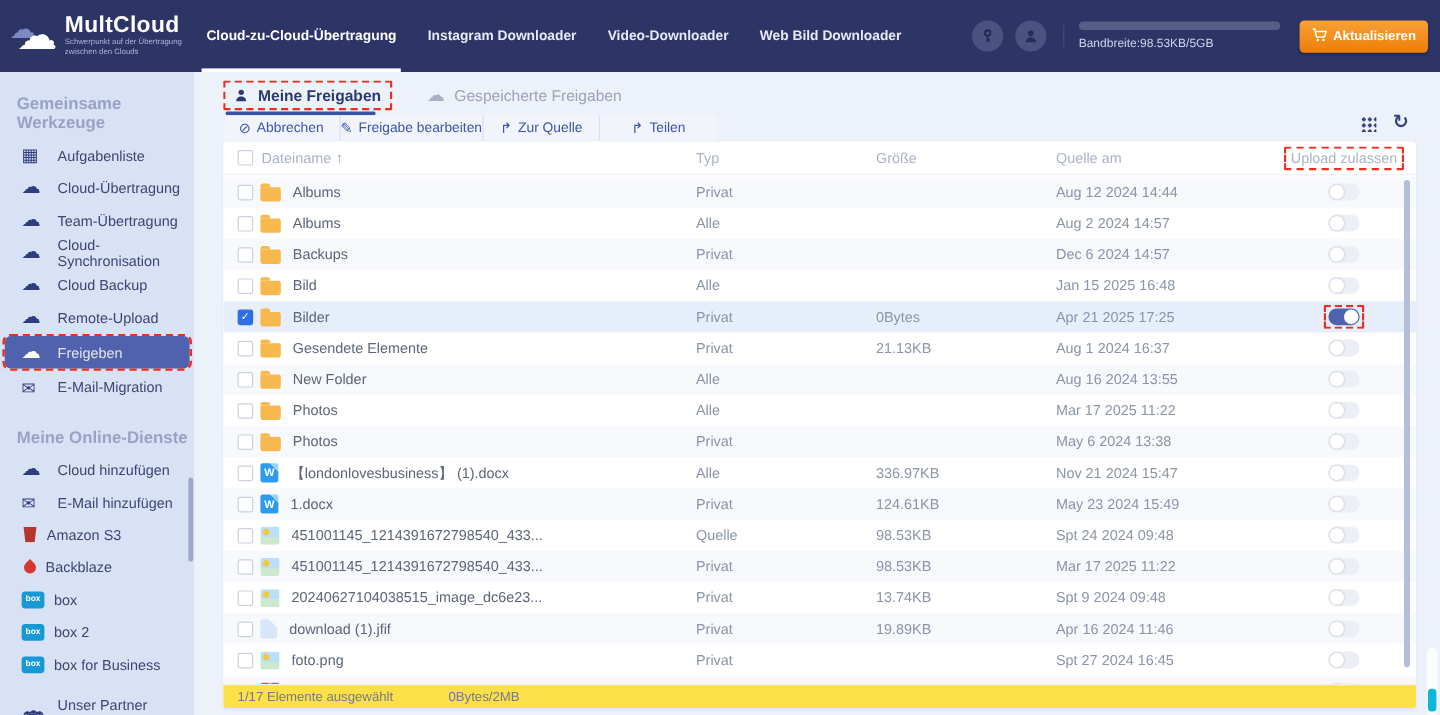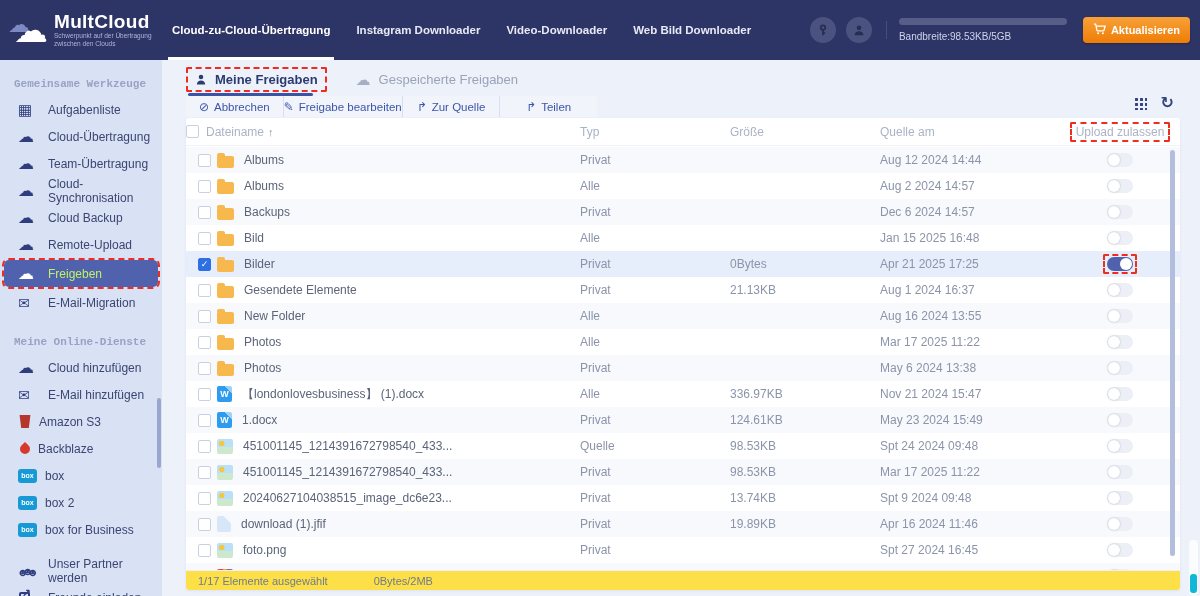--- a/index.html
+++ b/index.html
@@ -23,23 +23,23 @@
   .circle-ic{width:26px;height:26px;border-radius:50%;background:#4a537f;display:flex;align-items:center;justify-content:center;margin-left:10px;cursor:pointer;}
   .hdr-div{width:1px;height:18px;background:#454e78;margin:0 12px 0 14px;}
   .bw{display:flex;flex-direction:column;width:168px;margin-right:16px;}
   .bw-bar{width:168px;height:7px;border-radius:4px;background:#565e88;margin-bottom:6px;}
   .bw-txt{color:#ced4ea;font-size:10px;line-height:11px;}
   .upg-btn{background:linear-gradient(180deg,#f8a138,#ee7d05);border-radius:4px;color:#fff;font-size:11px;font-weight:bold;
     padding:6px 10px;display:flex;align-items:center;gap:5px;cursor:pointer;box-shadow:0 1px 2px rgba(0,0,0,.25);}
 
   
   .sidebar{position:absolute;left:0;top:60px;width:162px;height:536px;background:#d9e1f5;padding-top:12px;overflow:hidden;}
-  .side-title{color:#98a3c4;font-size:11px;font-weight:bold;margin:6px 0 6px 14px;font-family:Liberation Mono, monospace;}
+  .side-title{color:#98a3c4;font-size:14px;font-weight:bold;margin:6px 0 6px 14px;}
   .side-item{height:27px;display:flex;align-items:center;padding-left:14px;color:#3a4671;font-size:12px;cursor:pointer;position:relative;margin:0 4px;border-radius:5px;}
-  .side-item.active{background:#5062ae;color:#bef264;outline:2px dashed #f02b20;outline-offset:0;margin:2px 4px;}
+  .side-item.active{background:#5062ae;color:#e5e5e5;outline:2px dashed #f02b20;outline-offset:0;margin:2px 4px;}
   .sic{width:22px;flex:none;display:flex;align-items:center;justify-content:flex-start;color:#2f3d7e;font-size:14px;line-height:14px;margin-right:8px;}
   .side-item.active .sic{color:#fff;}
   .ic-task-grid::before{content:"▦";font-size:15px;}
   .ic-cloud-transfer::before,.ic-team-transfer::before,.ic-cloud-sync::before,.ic-cloud-backup::before,
   .ic-remote-upload::before,.ic-share-cloud::before,.ic-cloud-add::before{content:"☁";font-size:16px;}
   .ic-email-migration::before,.ic-email-add::before{content:"✉";font-size:14px;}
   .ic-amazon-s3{width:12px;height:13px;background:#b5362c;clip-path:polygon(5% 0,95% 0,82% 100%,18% 100%);margin-left:1px;}
   .ic-backblaze{width:10px;height:10px;background:#d63a2e;border-radius:0 50% 50% 50%;transform:rotate(45deg);margin-left:2px;}
   .ic-box{width:19px;height:14px;background:#1799d6;border-radius:3px;color:#fff;font-size:7px;font-weight:bold;align-items:center;justify-content:center;display:flex;}
   .ic-box::before{content:"box";}
@@ -60,21 +60,21 @@
   .toolbar{position:absolute;left:24px;top:36px;width:411px;height:21px;background:#f1f4fb;display:flex;border-radius:2px;}
   .tb-btn{flex:1;display:flex;align-items:center;justify-content:center;gap:5px;font-size:11.5px;color:#3c55a8;cursor:pointer;border-left:1px solid #d9dfee;white-space:nowrap;}
   .tb-btn:first-child{border-left:none;}
   .tb-ic{font-size:12px;line-height:12px;}
   .view-icons{position:absolute;right:26px;top:36px;display:flex;align-items:center;gap:14px;}
   .grid-ic{width:13px;height:13px;background-image:radial-gradient(circle,#33447f 1.4px,transparent 1.6px);background-size:5px 5px;background-position:0 0;cursor:pointer;}
   .refresh-ic{color:#33447f;font-size:16px;line-height:14px;cursor:pointer;font-weight:bold;}
 
   
   .card{position:absolute;left:24px;top:58px;width:994px;bottom:6px;background:#fff;border-radius:3px;box-shadow:0 1px 3px rgba(60,80,160,.08);overflow:hidden;}
-  .thead{height:28px;display:flex;align-items:center;color:#aab3c6;font-size:12px;border-bottom:1px solid #f0f2f7;}
+  .thead{height:28px;display:flex;align-items:center;padding-left:12px;color:#aab3c6;font-size:12px;border-bottom:1px solid #f0f2f7;}
   .cb{width:13px;height:13px;border:1px solid #c9d1e0;border-radius:2px;background:#fff;flex:none;cursor:pointer;display:flex;align-items:center;justify-content:center;}
   .cb.checked{background:#2f6fe4;border-color:#2f6fe4;color:#fff;font-size:9px;}
   .cb.checked::before{content:"✓";}
   .th-name{flex:1;margin-left:7px;display:flex;align-items:center;gap:4px;}
   .sort-ic{font-size:11px;color:#8a93a8;}
   .col-typ{width:150px;flex:none;}
   .col-size{width:150px;flex:none;}
   .col-date{width:180px;flex:none;}
   .col-upload{width:120px;flex:none;display:flex;justify-content:center;}
   .upload-mark{border:2px dashed #f02b20;padding:1px 4px;border-radius:2px;color:#aab3c6;}

